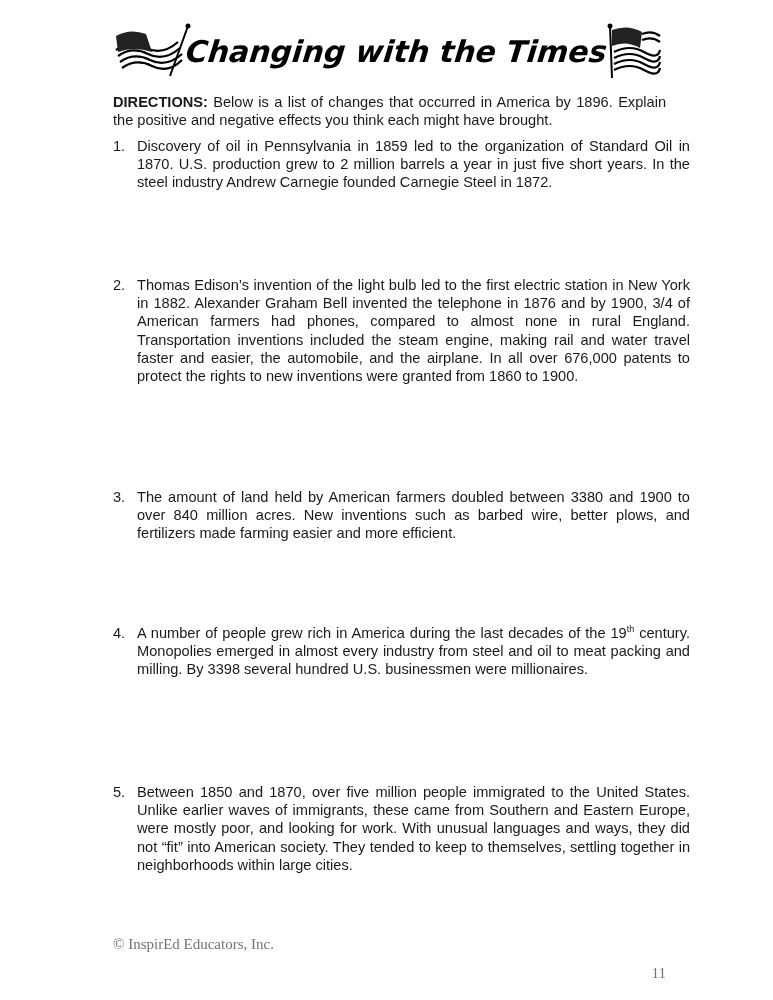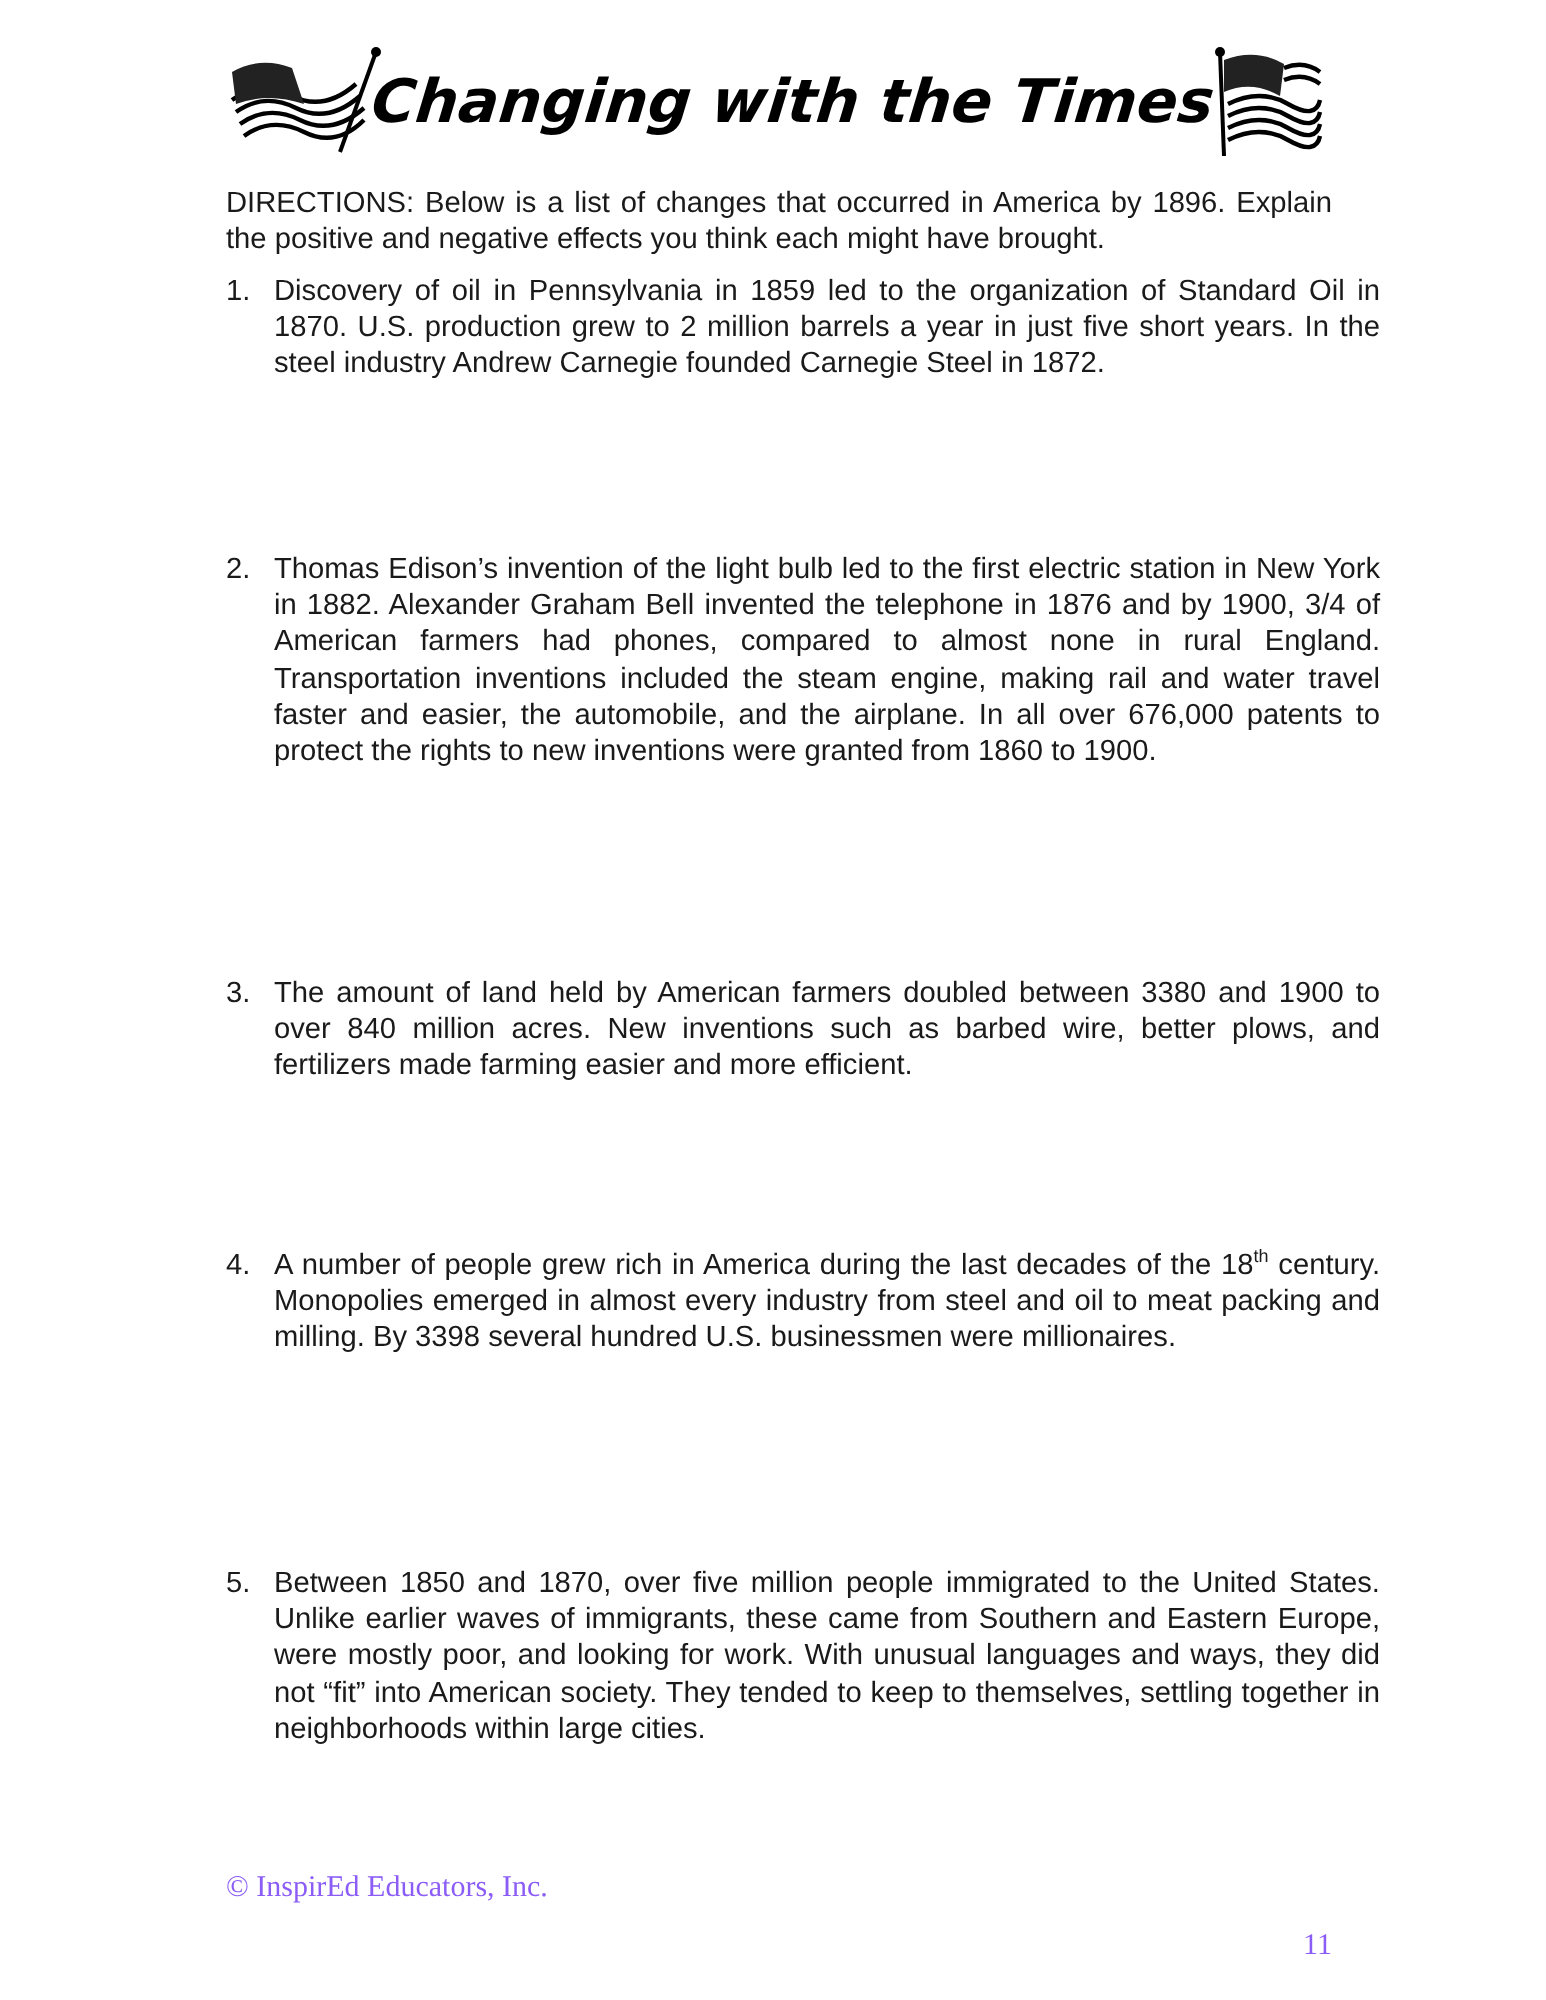--- a/index.html
+++ b/index.html
@@ -17,32 +17,32 @@
       position: absolute; left: 74px; top: 16px; width: 410px;
       font-family: "DejaVu Sans", sans-serif; font-weight: bold; font-style: italic;
       font-size: 30px; letter-spacing: 0px; color: #000; white-space: nowrap;
       transform: skewX(-6deg); text-align: center;
     }
     .content {
       position: absolute; left: 113px; top: 93px; width: 553px;
       font-size: 14.6px; line-height: 18.2px;
     }
     .directions { text-align: justify; text-align-last: left; margin: 0; }
-    .directions b { font-weight: normal; }
+    .directions b { font-weight: bold; }
     .item { position: relative; padding-left: 24px; text-align: justify; margin: 0; }
     .item .num { position: absolute; left: 0; top: 0; }
     .item sup { font-size: 9px; line-height: 0; margin-top: 28px; }
     .item-1 { position: absolute; top: 44px; left: 0; width: 553px; }
     .item-2 { position: absolute; top: 183px; left: 0; width: 553px; }
     .item-3 { position: absolute; top: 395px; left: 0; width: 553px; }
     .item-4 { position: absolute; top: 531px; left: 0; width: 553px; }
     .item-5 { position: absolute; top: 690px; left: 0; width: 553px; }
     .footer {
       position: absolute; left: 113px; top: 936px; width: 553px; height: 20px;
-      font-family: "Liberation Serif", serif; font-size: 15px; color: #8b5cf6;
+      font-family: "Liberation Serif", serif; font-size: 15px; color: #737373;
     }
     .footer .copyright { position: absolute; left: 0; top: 0; }
     .footer .page-num { position: absolute; right: 0; top: 0; margin-top: 29px; }
   </style>
 </head>
 <body>
 
 <div class="header">
   <svg class="flag flag-left" viewBox="0 0 80 56">
     <g fill="none" stroke="#000" stroke-width="2.2">
@@ -84,21 +84,21 @@
     <span>Thomas Edison’s invention of the light bulb led to the first electric station in New York in 1882. Alexander Graham Bell invented the telephone in 1876 and by 1900, 3/4 of American farmers had phones, compared to almost none in rural England. Transportation inventions included the steam engine, making rail and water travel faster and easier, the automobile, and the airplane. In all over 676,000 patents to protect the rights to new inventions were granted from 1860 to 1900.</span>
   </div>
 
   <div class="item item-3">
     <span class="num">3.</span>
     <span>The amount of land held by American farmers doubled between 3380 and 1900 to over 840 million acres. New inventions such as barbed wire, better plows, and fertilizers made farming easier and more efficient.</span>
   </div>
 
   <div class="item item-4">
     <span class="num">4.</span>
-    <span>A number of people grew rich in America during the last decades of the 18</span><sup>th</sup><span> century. Monopolies emerged in almost every industry from steel and oil to meat packing and milling. By 3398 several hundred U.S. businessmen were millionaires.</span>
+    <span>A number of people grew rich in America during the last decades of the 19</span><sup>th</sup><span> century. Monopolies emerged in almost every industry from steel and oil to meat packing and milling. By 3398 several hundred U.S. businessmen were millionaires.</span>
   </div>
 
   <div class="item item-5">
     <span class="num">5.</span>
     <span>Between 1850 and 1870, over five million people immigrated to the United States. Unlike earlier waves of immigrants, these came from Southern and Eastern Europe, were mostly poor, and looking for work. With unusual languages and ways, they did not “fit” into American society. They tended to keep to themselves, settling together in neighborhoods within large cities.</span>
   </div>
 </div>
 
 <div class="footer">
   <span class="copyright">© InspirEd Educators, Inc.</span>

